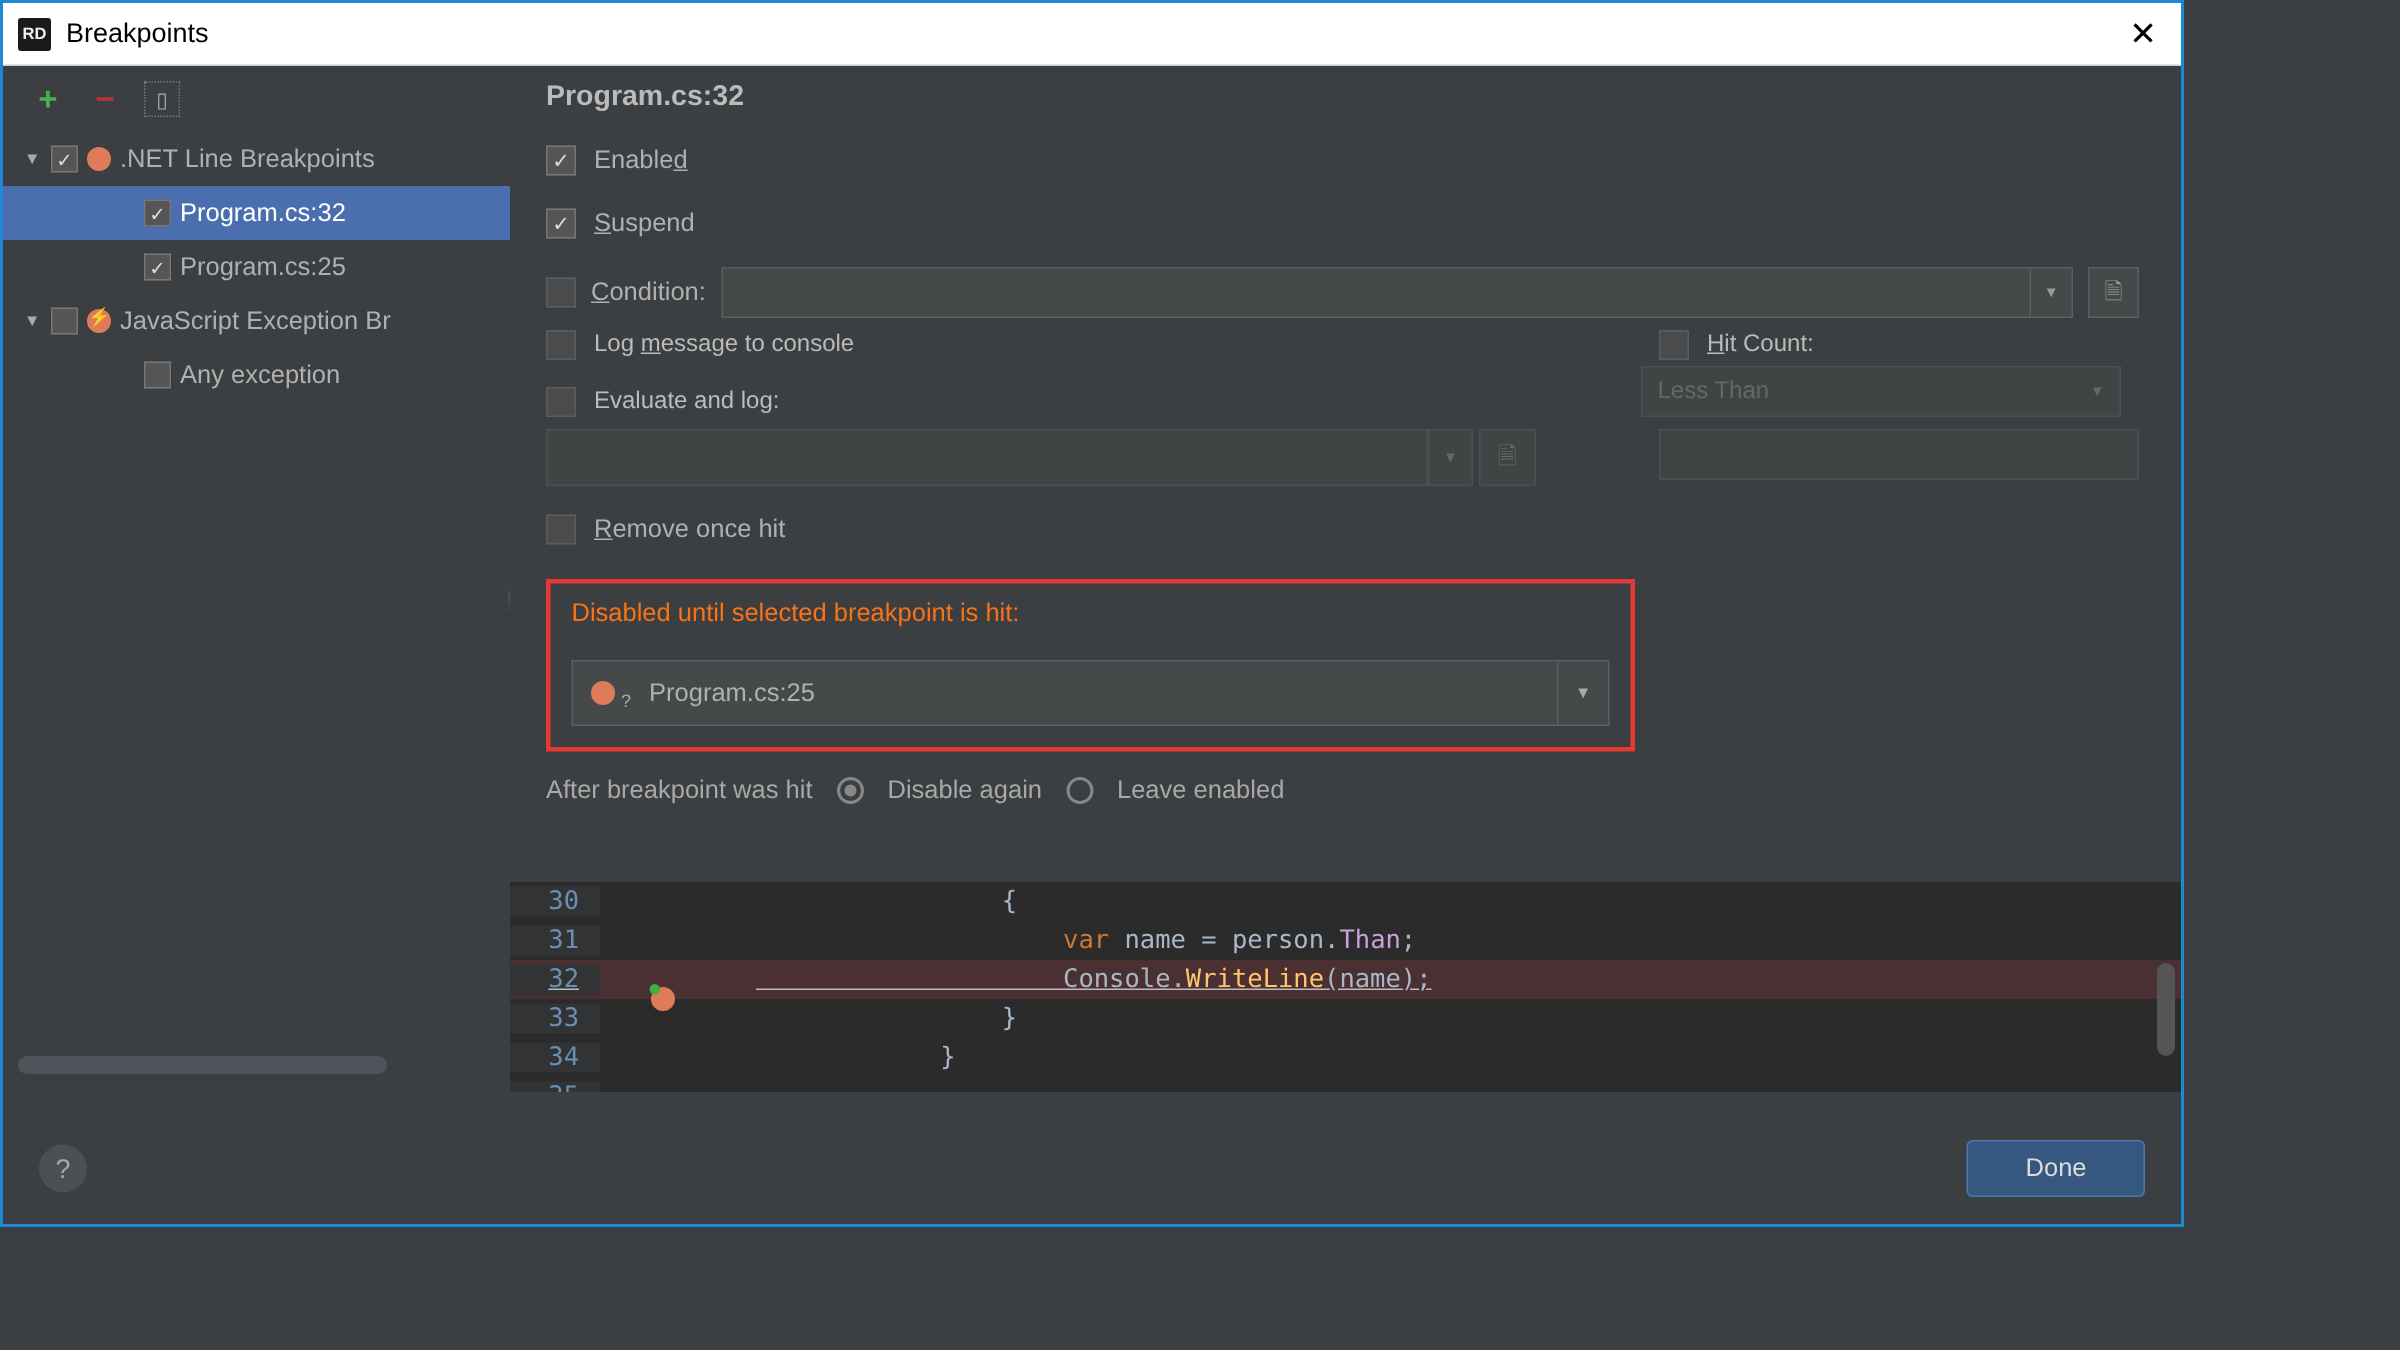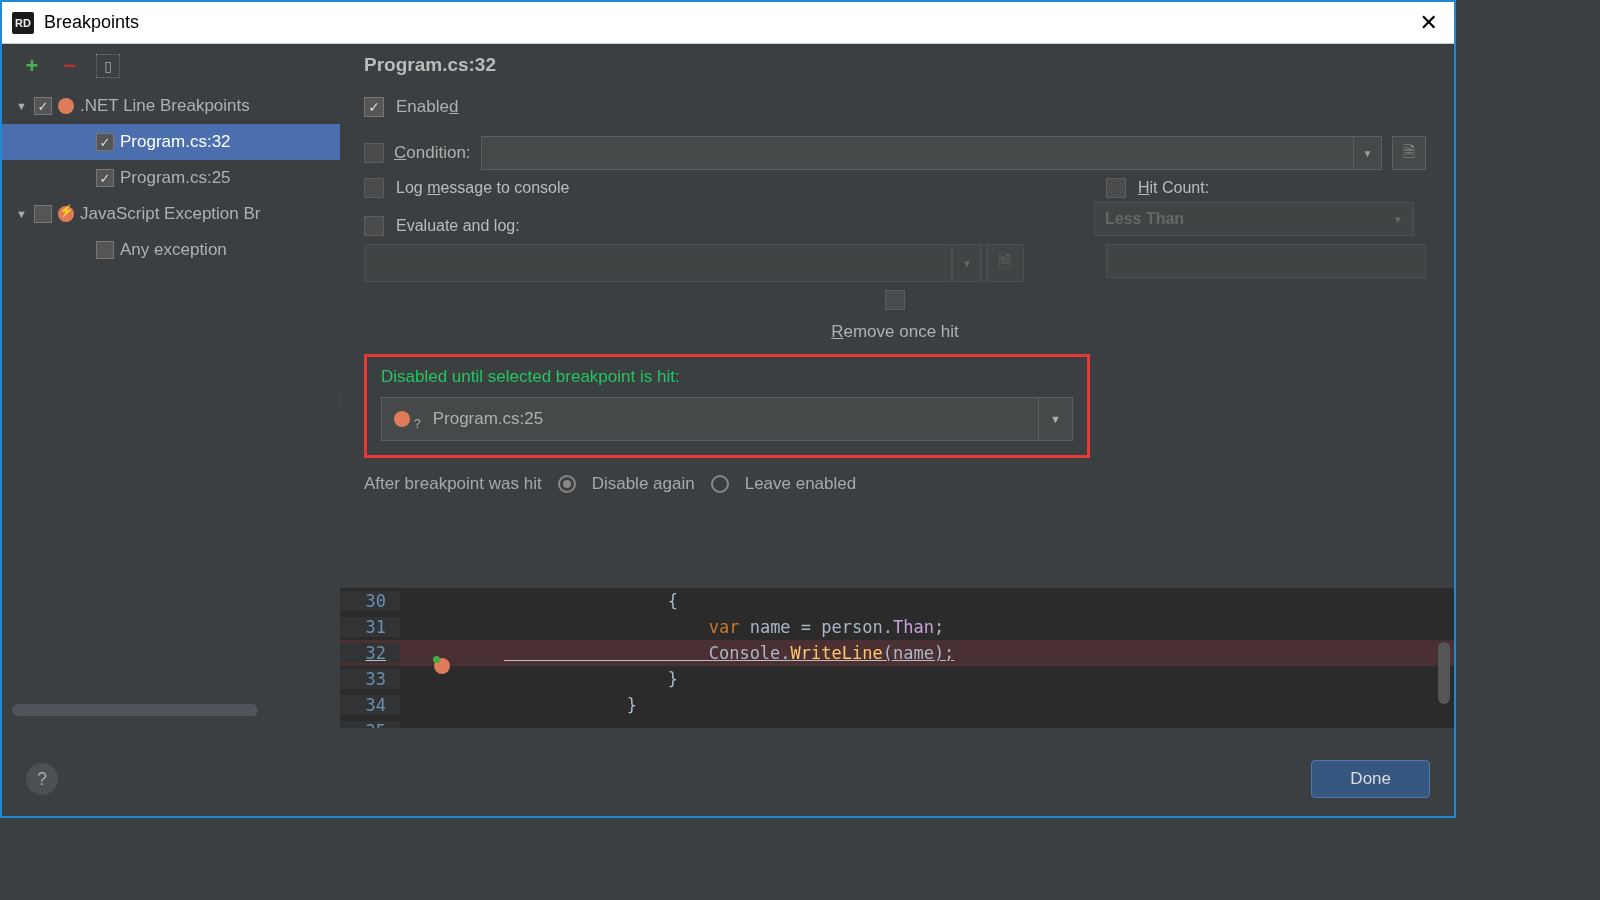--- a/index.html
+++ b/index.html
@@ -56,21 +56,21 @@
   .hitcombo { width:320px; justify-content:space-between;}
   .hitcombo .tri { font-size:10px; }
 
   .eval-row { display:flex; gap:10px; margin-top:8px; }
   .eval-field { flex:1; display:flex; height:38px; }
   .eval-input { flex:1; background:#45494a; border:1px solid #5a5f60; opacity:.55;}
   .eval-tri { width:30px; border:1px solid #5a5f60; background:#45494a; opacity:.55; display:flex; align-items:center; justify-content:center; font-size:10px; color:#888;}
   .eval-doc { width:38px; border:1px solid #5a5f60; background:#45494a; opacity:.55; display:flex; align-items:center; justify-content:center; color:#888; margin-left:4px;}
 
   .highlight-box { border:3px solid #e53935; padding:10px 14px 14px 14px; margin-top:12px; width:726px; }
-  .highlight-box .hl-label { font-size:17px; color:#22c55e; margin-bottom:10px; }
+  .highlight-box .hl-label { font-size:17px; color:#f97316; margin-bottom:21px; }
   .dep-combo { display:flex; height:44px; border:1px solid #5a5f60; background:#45494a; align-items:center; cursor:pointer; }
   .dep-combo .inner { flex:1; display:flex; align-items:center; padding:0 12px; gap:8px; color:#b0b0b0; font-size:17px;}
   .dep-combo .q { font-size:12px; color:#aaa; position:relative; left:-4px; top:5px;}
   .dep-combo .ddbtn { width:34px; height:100%; border-left:1px solid #5a5f60; display:flex; align-items:center; justify-content:center; color:#aaa; font-size:11px;}
 
   .after-row { display:flex; align-items:center; gap:16px; font-size:17px; color:#a8a8a8; margin-top:16px; }
   .radio { width:18px; height:18px; border-radius:50%; border:2px solid #888; display:inline-flex; align-items:center; justify-content:center; cursor:pointer;}
   .radio.on::after { content:""; width:8px; height:8px; border-radius:50%; background:#888; }
 
   .code-area { position:absolute; left:338px; right:0; bottom:88px; height:140px; background:#2b2b2b; font-family:Consolas,monospace; font-size:17px; overflow:hidden; }
@@ -139,20 +139,24 @@
   <div class="splitter-grip">⋮<br>⋮<br>⋮</div>
 
   <div class="main">
     <div class="bp-title">Program.cs:32</div>
 
     <div class="row">
       <span class="cb2 checked"></span>
       <span>Enable<span class="underline">d</span></span>
     </div>
 
+    <div class="row">
+      <span class="cb2 checked"></span>
+      <span><span class="underline">S</span>uspend</span>
+    </div>
 
     <div class="cond-row row">
       <span class="cb2 dim"></span>
       <span><span class="underline">C</span>ondition:</span>
       <div class="field combo">
         <span class="triangle">▼</span>
       </div>
       <div class="docicon">🗎</div>
     </div>
 
@@ -165,39 +169,39 @@
         <span class="cb2 dim"></span>
         <span><span class="underline">H</span>it Count:</span>
       </div>
     </div>
 
     <div class="two-col">
       <div class="left">
         <span class="cb2 dim"></span>
         <span>Evaluate and log:</span>
       </div>
-      <div class="right" style="width:332px;font-weight:bold;">
+      <div class="right" style="width:332px;">
         <div class="hitcombo">
           <span>Less Than</span>
           <span class="tri">▼</span>
         </div>
       </div>
     </div>
 
     <div class="eval-row">
       <div class="eval-field" style="width:660px; flex:0 0 660px;">
         <div class="eval-input"></div>
         <div class="eval-tri">▼</div>
         <div class="eval-doc">🗎</div>
       </div>
       <div style="flex:1"></div>
       <div class="hitfield" style="width:320px;"></div>
     </div>
 
-    <div class="row" style="margin-top:8px;flex-direction:column;">
+    <div class="row" style="margin-top:8px;">
       <span class="cb2 dim"></span>
       <span><span class="underline">R</span>emove once hit</span>
     </div>
 
     <div class="highlight-box">
       <div class="hl-label">Disabled until selected breakpoint is hit:</div>
       <div class="dep-combo">
         <div class="inner">
           <span class="dot"></span>
             <span class="q">?</span>

